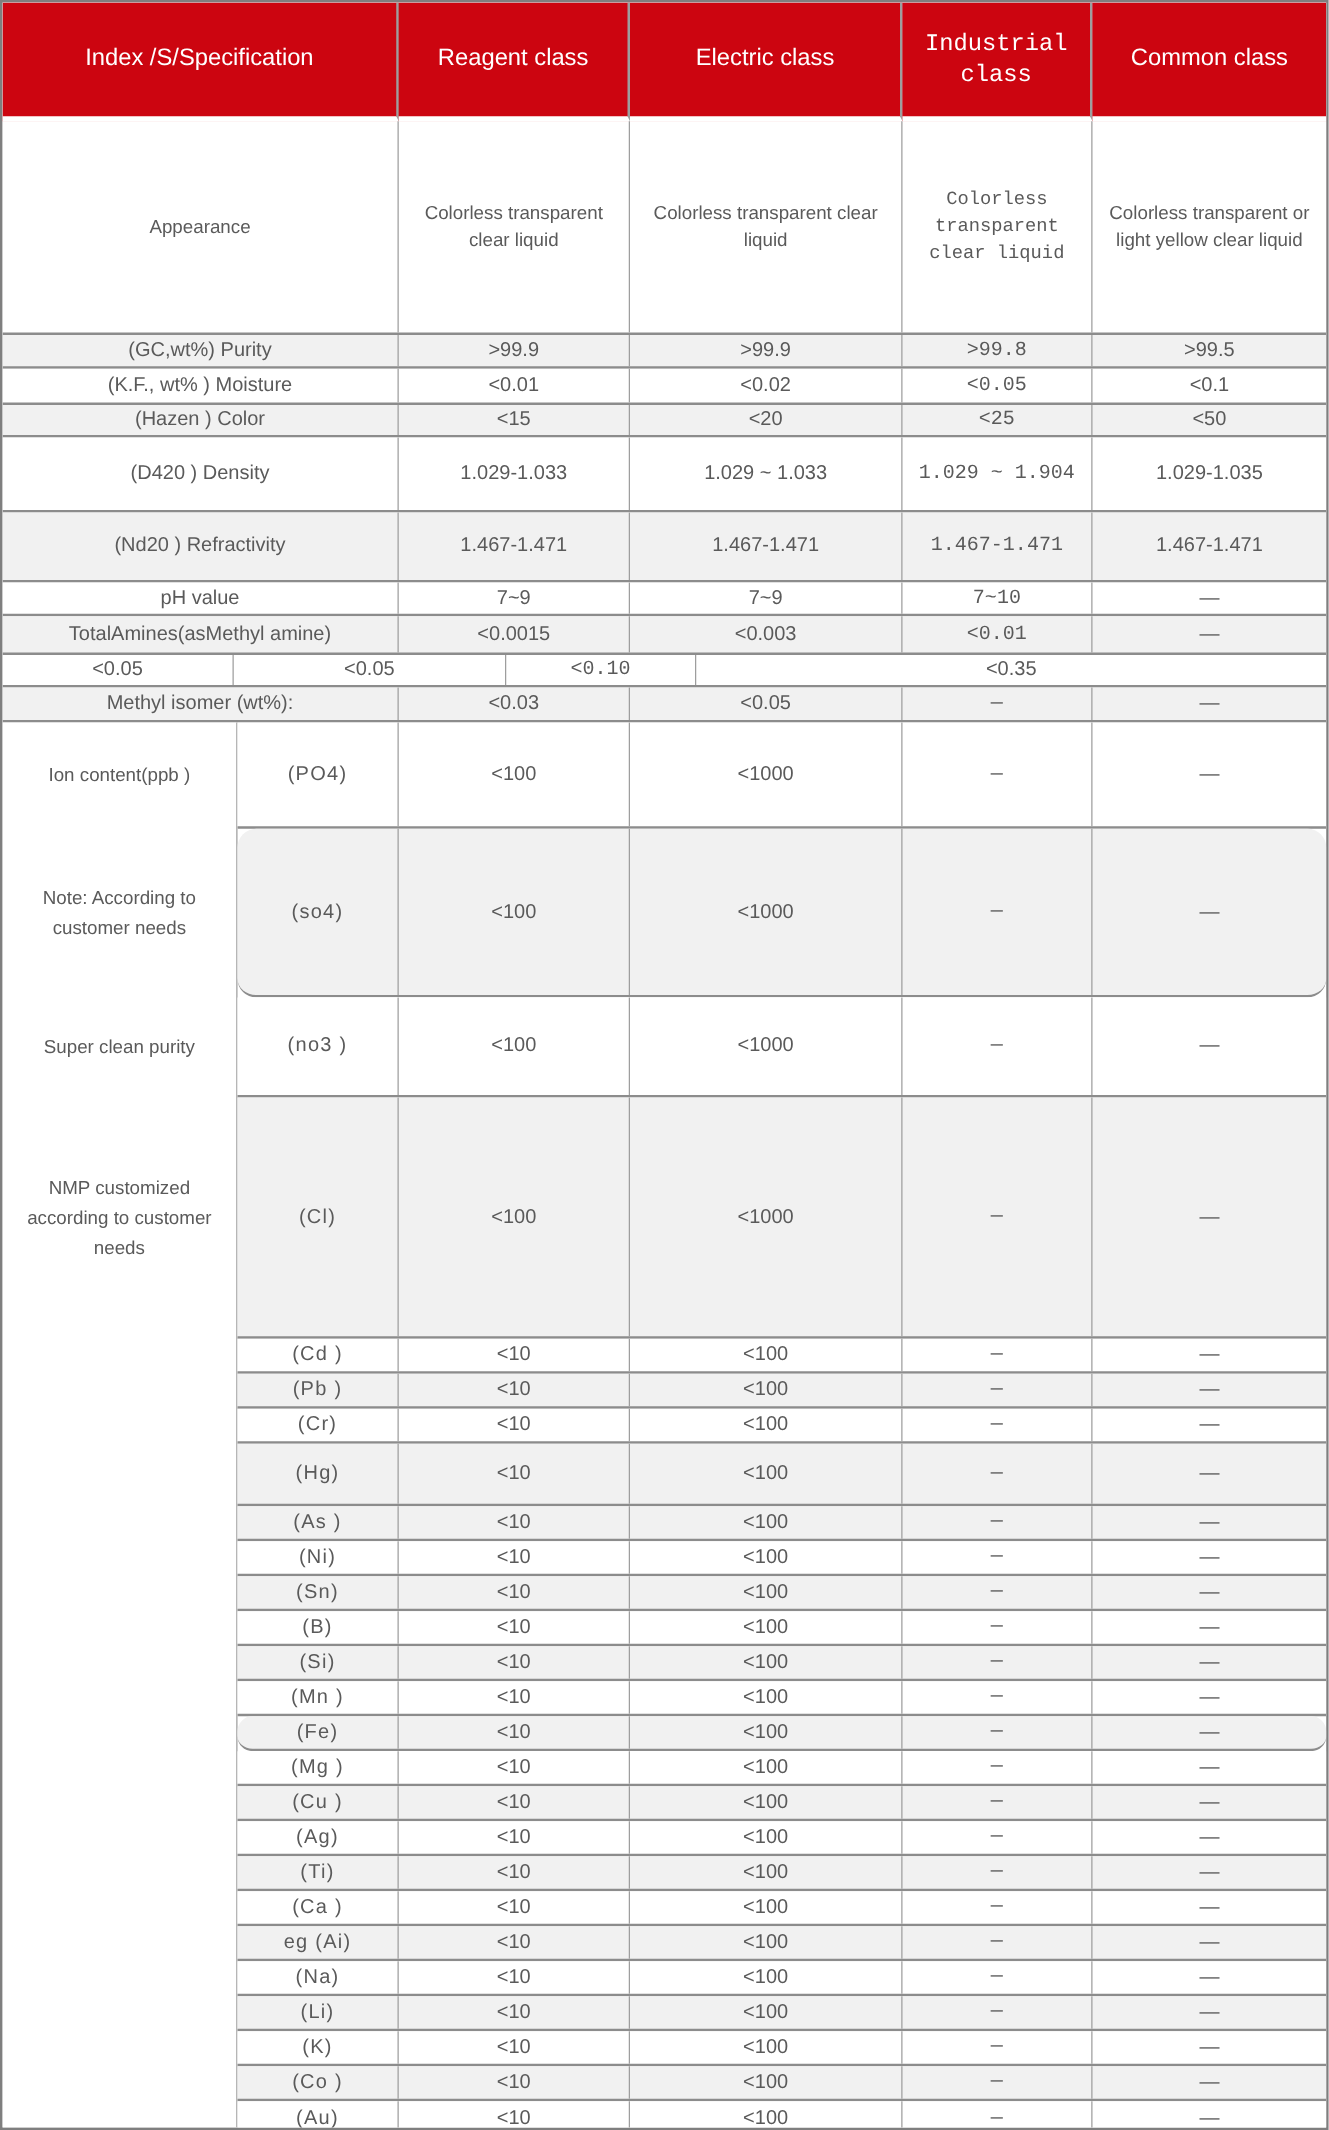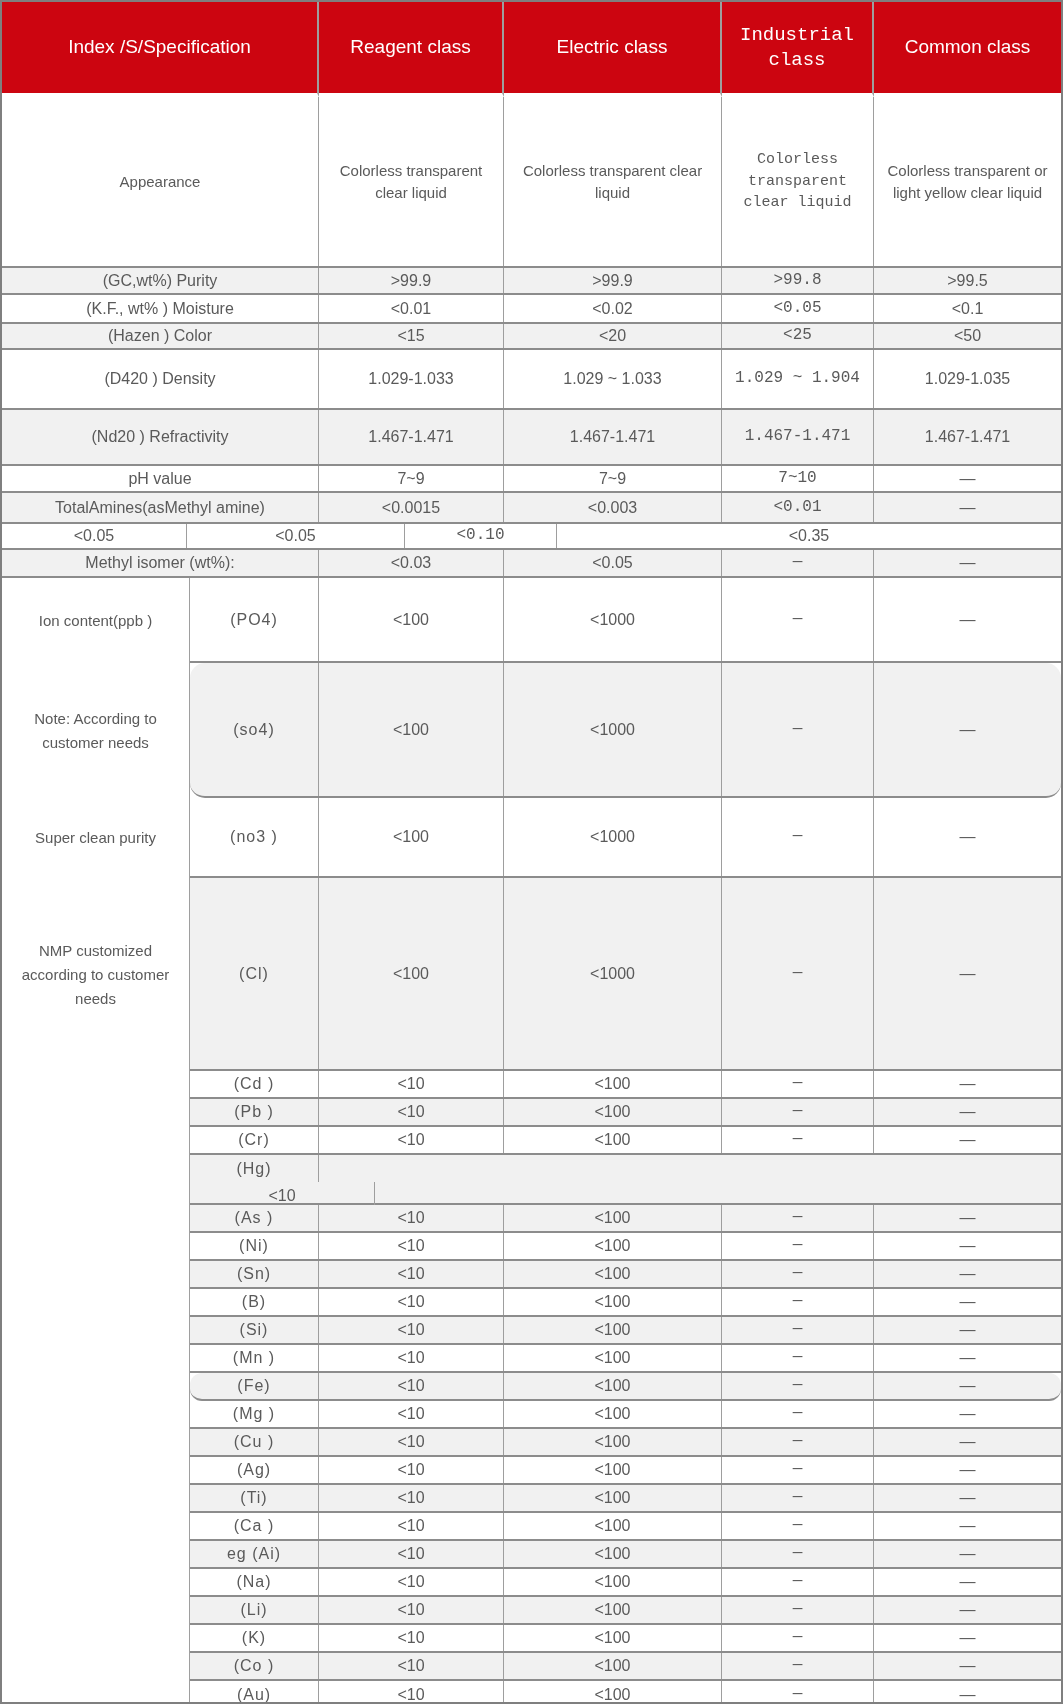--- a/index.html
+++ b/index.html
@@ -204,21 +204,21 @@
         </div>
 
         <div class="row" style="height: 28px;">
           <div class="cell c-ion">(Cr)</div>
           <div class="cell c-v1">&lt;10</div>
           <div class="cell c-v2">&lt;100</div>
           <div class="cell c-v3">—</div>
           <div class="cell c-v4">—</div>
         </div>
 
-        <div class="row shade" style="height: 50px; flex-direction: column;">
+        <div class="row shade" style="height: 50px;">
           <div class="cell c-ion">(Hg)</div>
           <div class="cell c-v1">&lt;10</div>
           <div class="cell c-v2">&lt;100</div>
           <div class="cell c-v3">—</div>
           <div class="cell c-v4">—</div>
         </div>
 
         <div class="row shade" style="height: 28px;">
           <div class="cell c-ion">(As )</div>
           <div class="cell c-v1">&lt;10</div>

